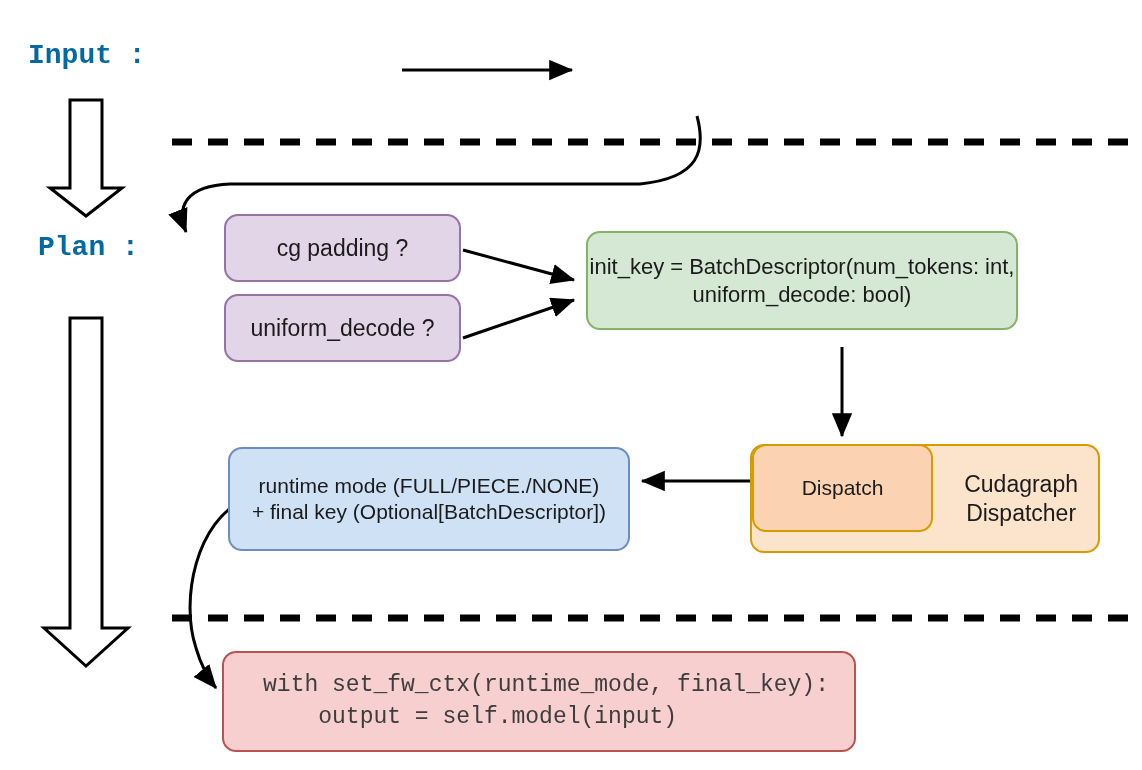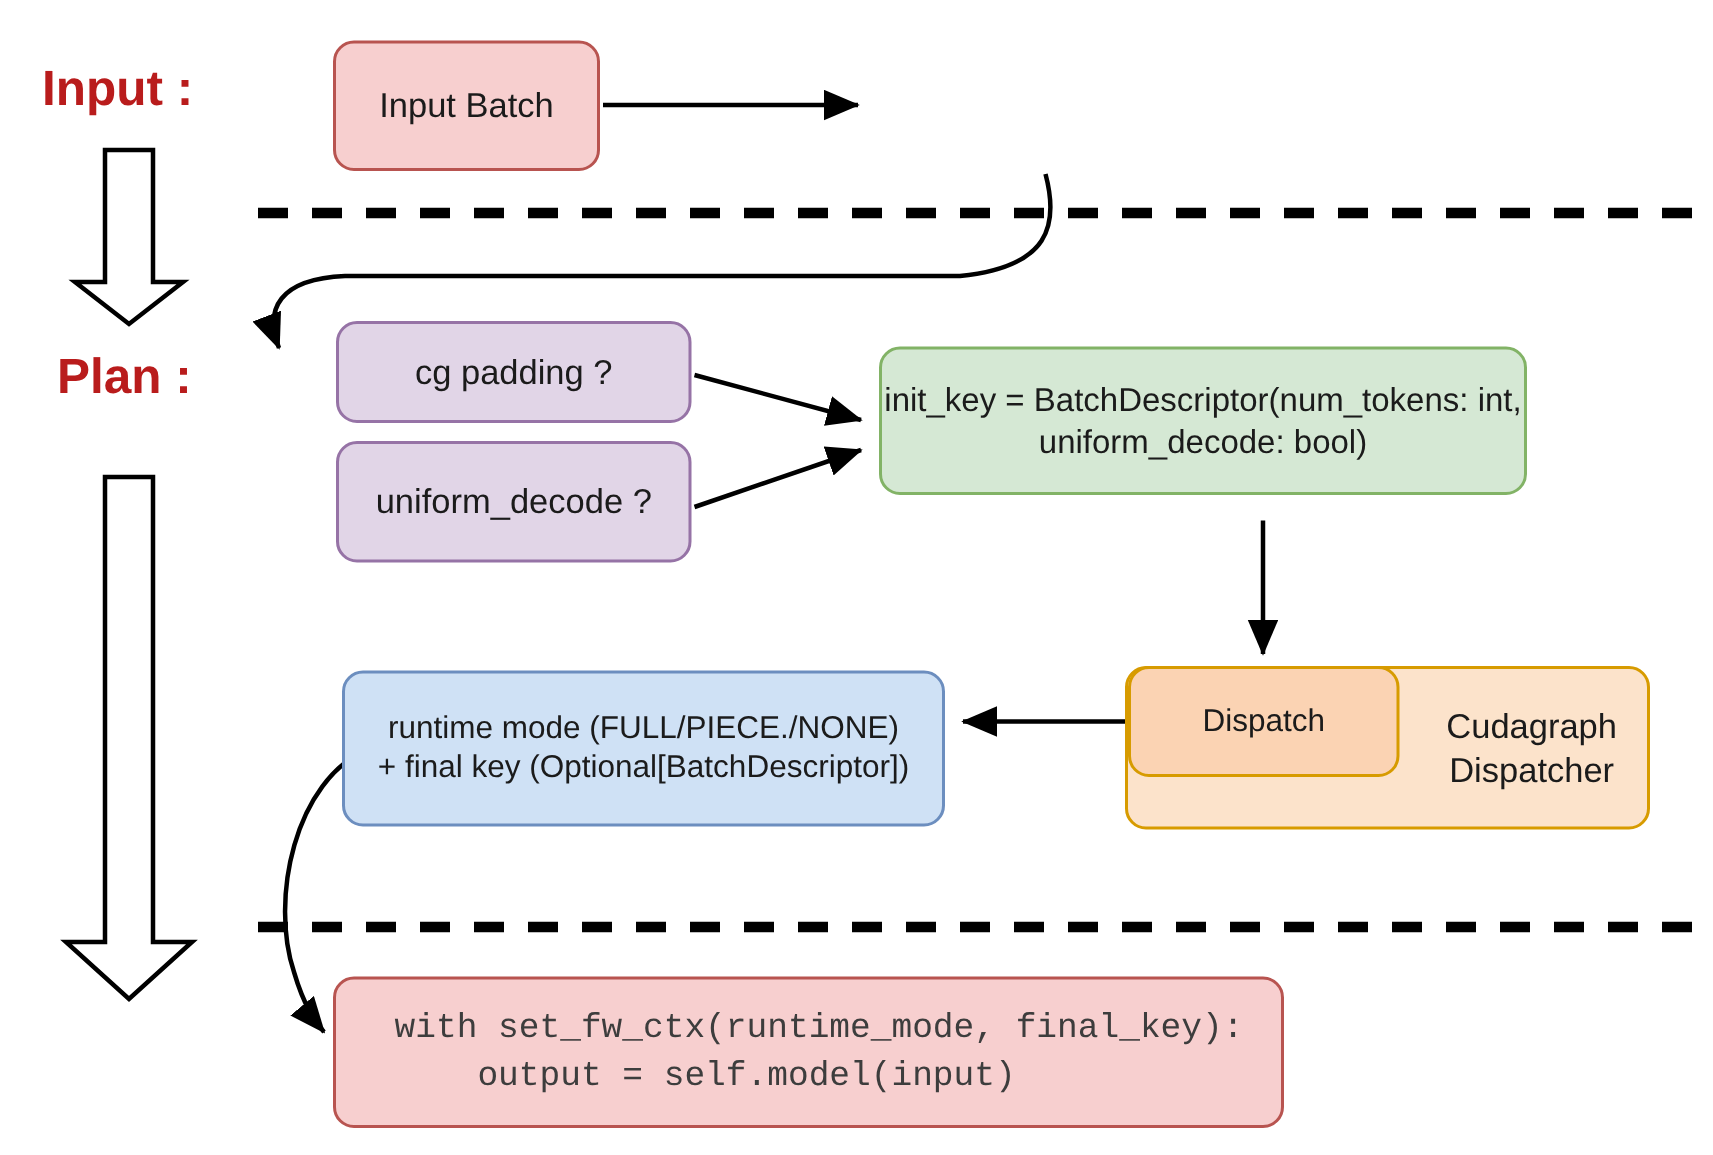--- a/index.html
+++ b/index.html
@@ -34,24 +34,24 @@
     text-align: center;
     border-style: solid;
     border-width: 2px;
     border-radius: 14px;
     line-height: 1.25;
     color: #1b1b1b;
     font-family: "Liberation Sans", sans-serif;
   }
   .stage-label {
     position: absolute;
-    font-family: Liberation Sans, sans-serif;
+    font-family: Liberation Mono, monospace;
     font-weight: bold;
-    font-size: 33px;
-    color: #b91c1c;
+    font-size: 28px;
+    color: #0369a1;
     white-space: nowrap;
   }
   .mono {
     font-family: "Liberation Mono", monospace;
     white-space: pre;
     text-align: left;
     justify-content: flex-start;
     font-size: 23px;
     line-height: 1.35;
     color: #3d3d3d;
@@ -64,35 +64,35 @@
   }
   #node-preprocess {
     left: 584px; top: 27px; width: 243px; height: 87px;
     background: #fdeeb5; border-color: #d6b656; font-size: 23px;
   }
   #node-cg-padding {
     left: 224px; top: 214px; width: 237px; height: 68px;
     background: #e1d5e7; border-color: #9673a6; font-size: 23px;
   }
   #node-uniform-decode {
-    left: 224px; top: 294px; width: 237px; height: 81px;
+    left: 224px; top: 294px; width: 237px; height: 68px;
     background: #e1d5e7; border-color: #9673a6; font-size: 23px;
   }
   #node-init-key {
     left: 586px; top: 231px; width: 432px; height: 99px;
     background: #d5e8d4; border-color: #82b366; font-size: 22px;
   }
   #node-cudagraph-dispatcher {
     left: 750px; top: 444px; width: 350px; height: 109px;
     background: #fce3cb; border-color: #d79b00; font-size: 23px;
     align-items: center; justify-content: flex-end;
     padding-right: 20px;
   }
   #node-dispatch {
-    left: 752px; top: 444px; width: 181px; height: 74px;
+    left: 752px; top: 444px; width: 181px; height: 88px;
     background: #fbd3b3; border-color: #d79b00; font-size: 21px;
   }
   #node-runtime-mode {
     left: 228px; top: 447px; width: 402px; height: 104px;
     background: #cfe1f5; border-color: #6c8ebf; font-size: 21px;
   }
   #node-execute-code {
     left: 222px; top: 651px; width: 634px; height: 101px;
     background: #f7cfcf; border-color: #b85450;
     padding: 0 0 0 14px;
@@ -137,23 +137,20 @@
     <polygon points="70,100 102,100 102,188 122,188 86,216 50,188 70,188" fill="#ffffff" stroke="#000000" stroke-width="3" stroke-linejoin="miter"></polygon>
 
     <polygon points="70,318 102,318 102,628 128,628 86,666 44,628 70,628" fill="#ffffff" stroke="#000000" stroke-width="3" stroke-linejoin="miter"></polygon>
   </svg>
 
   <div class="stage-label" id="label-input">Input :</div>
 
   <div class="stage-label" id="label-plan">Plan :</div>
 
 
-  <div class="node" id="node-input-batch">
-    <span>Input Batch</span>
-  </div>
 
 
   <div class="node" id="node-cg-padding">
     <span>cg padding ?</span>
   </div>
 
   <div class="node" id="node-uniform-decode">
     <span>uniform_decode ?</span>
   </div>
 

